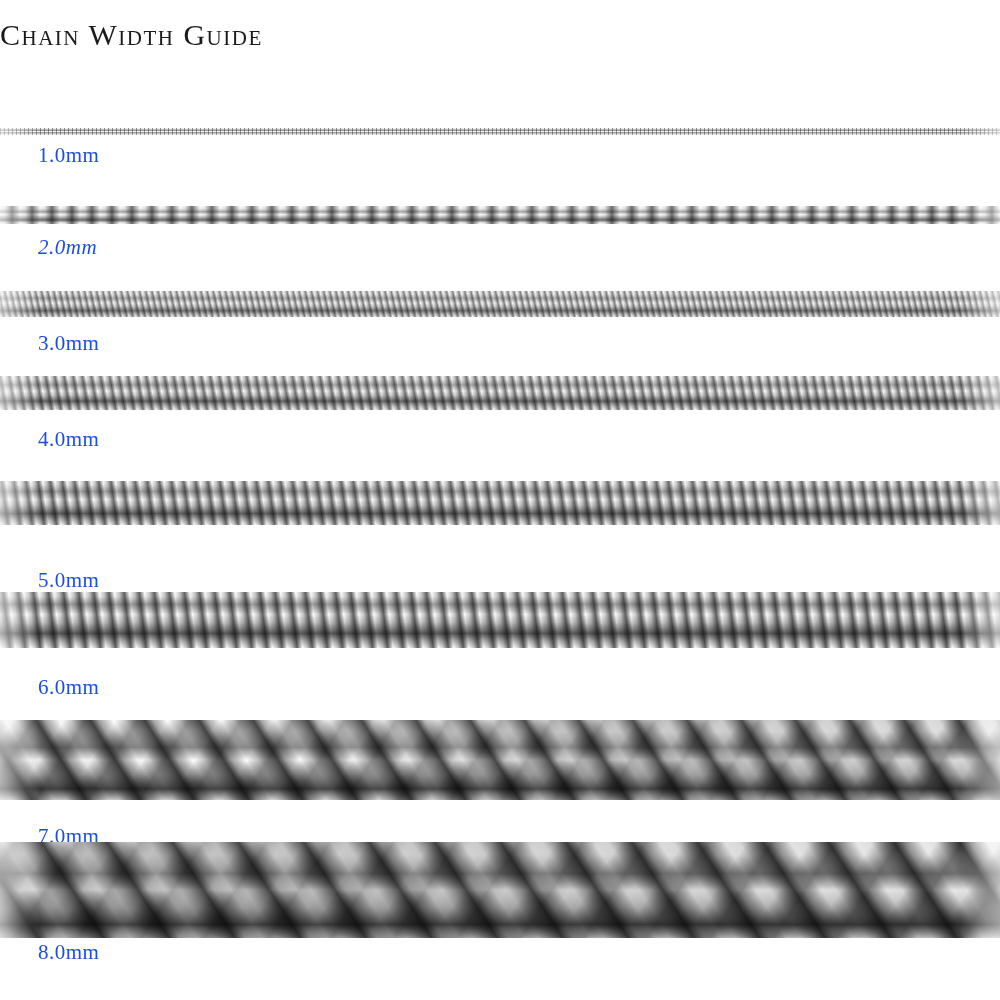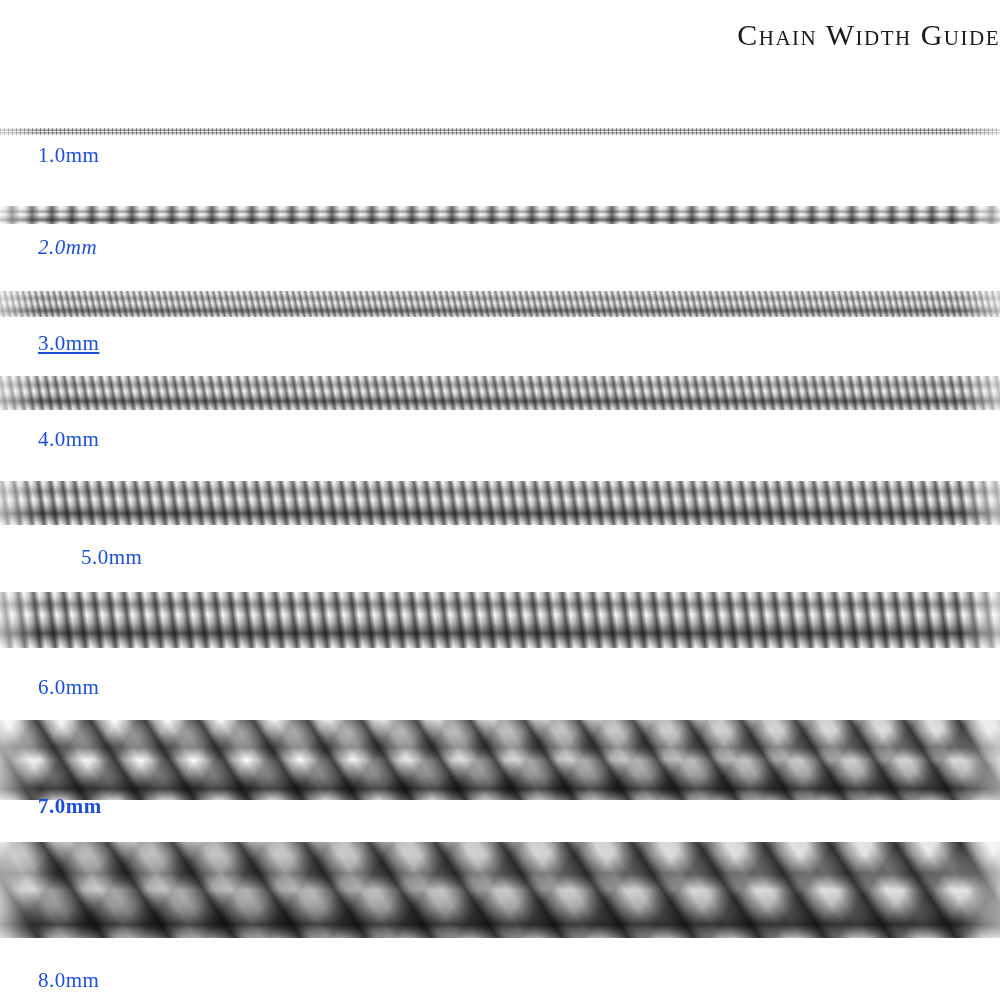--- a/index.html
+++ b/index.html
@@ -13,21 +13,21 @@
     position: relative;
     overflow: hidden;
     font-family: "Liberation Serif", serif;
     color: #111111;
   }
   #page-title {
     position: absolute;
     top: 18px;
     left: 0;
     width: 1000px;
-    text-align: right;
+    text-align: left;
     font-family: "Liberation Serif", serif;
     font-size: 30px;
     letter-spacing: 1.5px;
     font-variant: small-caps;
     color: #1a1a1a;
     white-space: nowrap;
   }
   .chain-row {
     position: absolute;
     left: 0;
@@ -263,49 +263,49 @@
   <div class="chain-strip w2" style="top:206px;">
     <div class="fade"></div>
   </div>
   <div class="chain-label" style="top:235px;font-style:italic;">2.0mm</div>
 </div>
 
 <div class="chain-row">
   <div class="chain-strip w3" style="top:291px;">
     <div class="fade"></div>
   </div>
-  <div class="chain-label" style="top:331px;text-decoration:underline;">3.0mm</div>
+  <div class="chain-label" style="top:331px;">3.0mm</div>
 </div>
 
 <div class="chain-row">
   <div class="chain-strip w4" style="top:376px;">
     <div class="fade"></div>
   </div>
   <div class="chain-label" style="top:427px;font-family:Liberation Serif, serif;">4.0mm</div>
 </div>
 
 <div class="chain-row">
   <div class="chain-strip w5" style="top:481px;">
     <div class="fade"></div>
   </div>
-  <div class="chain-label" style="top:545px;margin-left:43px;">5.0mm</div>
+  <div class="chain-label" style="top:568px;">5.0mm</div>
 </div>
 
 <div class="chain-row">
   <div class="chain-strip w6" style="top:592px;">
     <div class="fade"></div>
   </div>
   <div class="chain-label" style="top:675px;">6.0mm</div>
 </div>
 
 <div class="chain-row">
   <div class="chain-strip w7" style="top:720px;">
     <div class="fade"></div>
   </div>
-  <div class="chain-label" style="top:794px;font-weight:bold;">7.0mm</div>
+  <div class="chain-label" style="top:824px;">7.0mm</div>
 </div>
 
 <div class="chain-row">
   <div class="chain-strip w8" style="top:842px;">
     <div class="fade"></div>
   </div>
-  <div class="chain-label" style="top:968px;text-align:center;">8.0mm</div>
+  <div class="chain-label" style="top:940px;text-align:center;">8.0mm</div>
 </div>
 
 </body></html>

